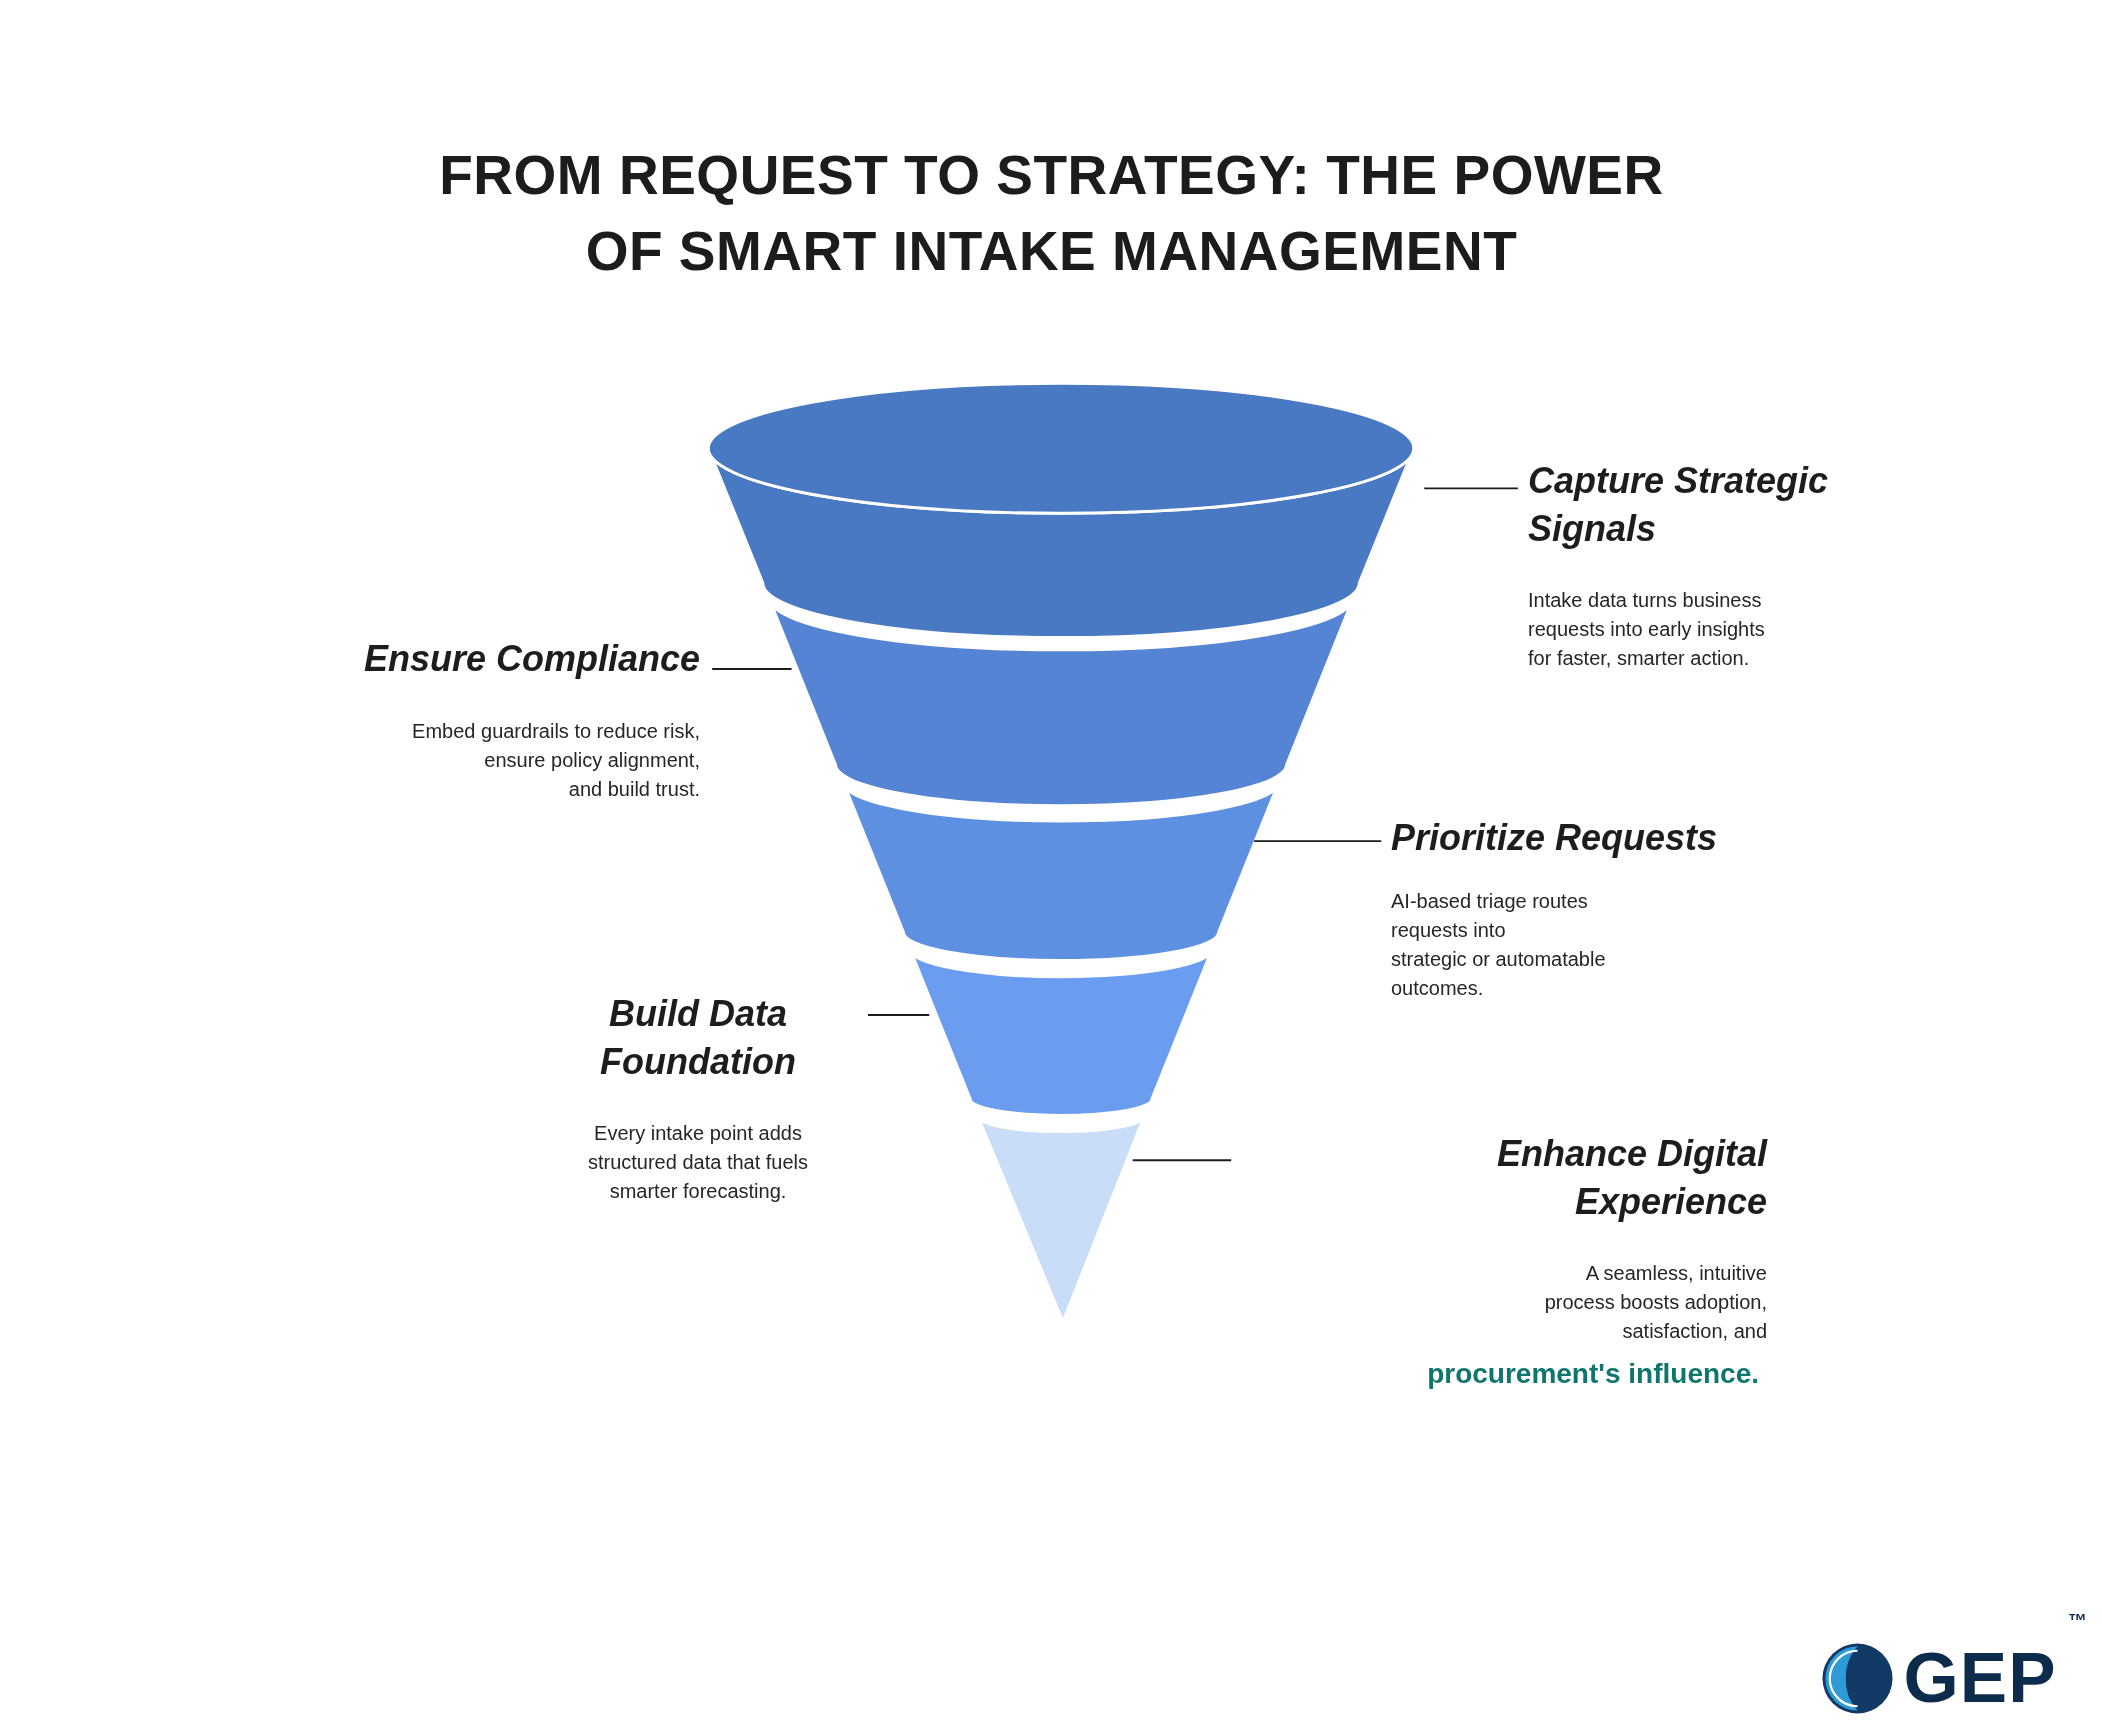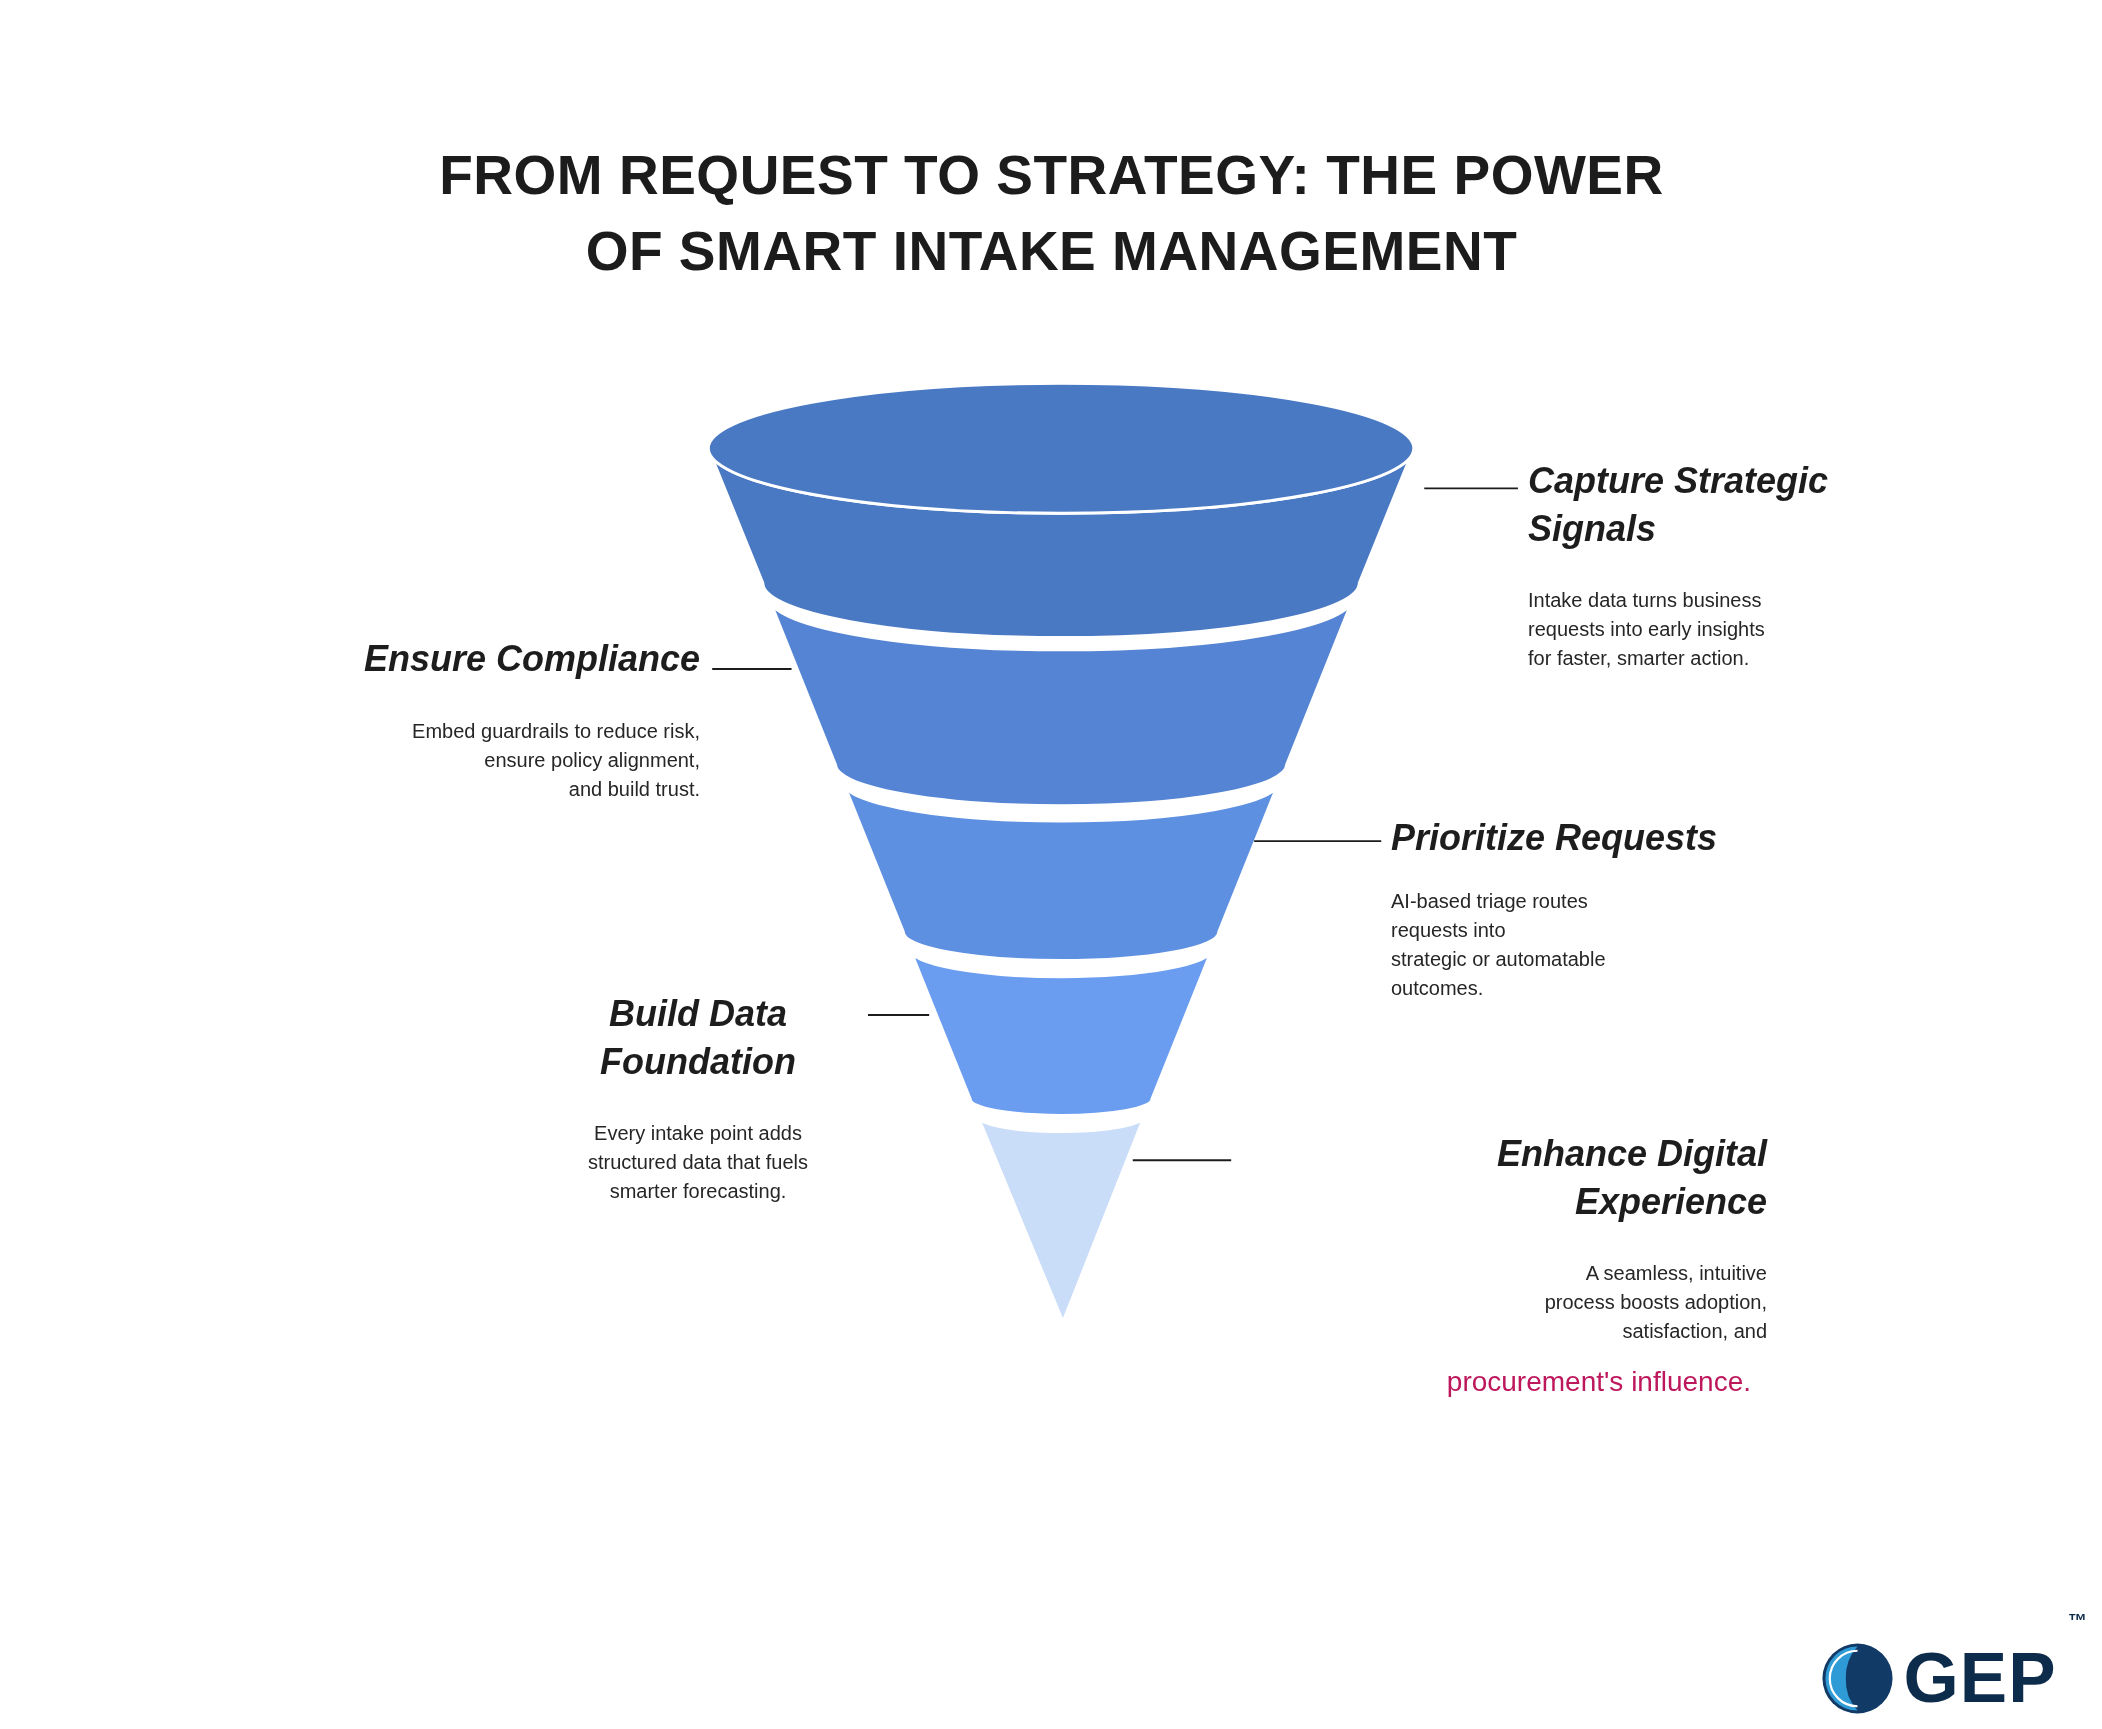--- a/index.html
+++ b/index.html
@@ -5,22 +5,22 @@
   html,body{margin:0;padding:0;background:#ffffff;}
   #page{position:relative;width:2103px;height:1729px;background:#ffffff;overflow:hidden;
         font-family:"Liberation Sans", sans-serif;}
   #title{position:absolute;left:0;top:122px;width:2103px;text-align:center;
          font-size:55px;font-weight:bold;color:#1c1c1c;line-height:1.38;letter-spacing:0.5px;
          white-space:pre-line;margin-top:16px;}
   .label-block{position:absolute;}
   .label-heading{font-size:36px;font-weight:bold;color:#1d1d1d;line-height:1.32;
                  white-space:pre-line;margin:0 0 34px 0;font-style:italic;}
   .label-body{font-size:20px;color:#262626;line-height:1.45;white-space:pre-line;margin:0;}
-  .label-body-bold{font-size:28px;color:#be185d;font-weight:normal;line-height:1.45;
-                   white-space:pre-line;margin:16px;}
+  .label-body-bold{font-size:28px;color:#0f766e;font-weight:bold;line-height:1.45;
+                   white-space:pre-line;margin:8px;}
   .align-right{text-align:right;}
   .align-center{text-align:center;}
   #funnel-svg{position:absolute;left:0;top:0;width:2103px;height:1729px;}
   .funnel-band{stroke:#ffffff;stroke-width:3;}
   .connector{stroke:#1c1c1c;stroke-width:2;}
   #logo{position:absolute;left:1821px;top:1642px;display:flex;gap:9.6px;}
   #logo-text{font-size:71px;font-weight:bold;color:#0d2b4b;letter-spacing:1px;line-height:1;}
   #logo-tm{font-size:19px;font-weight:bold;color:#0d2b4b;vertical-align:top;
            position:relative;top:-32.5px;left:1.9px;}
 </style>

